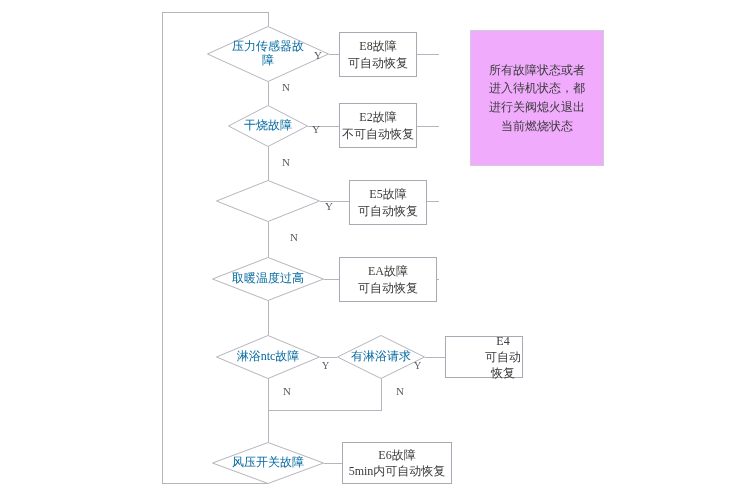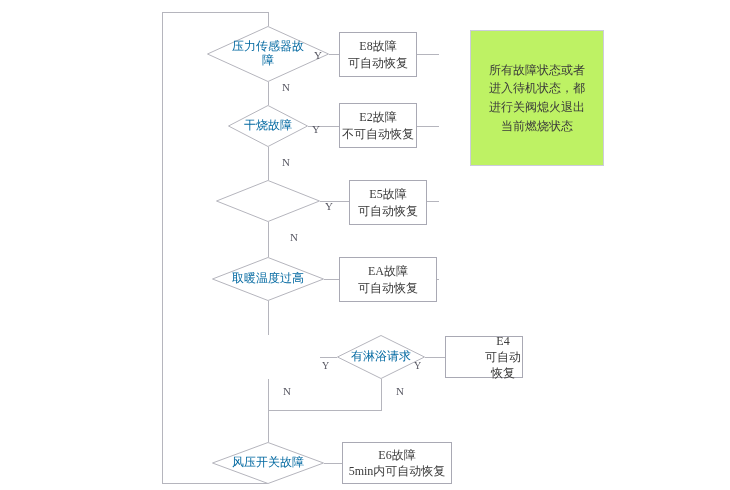--- a/index.html
+++ b/index.html
@@ -52,21 +52,21 @@
     color: #3a3a3a;
     line-height: 1.35;
     white-space: pre-line;
     box-sizing: border-box;
   }
 
   
   .notebox {
     position: absolute;
     border: 1px solid #ccccdc;
-    background: #bef264;
+    background: #f0abfc;
     display: flex;
     align-items: center;
     justify-content: center;
     text-align: center;
     color: #3a3a3a;
     line-height: 1.55;
     white-space: pre-line;
     box-sizing: border-box;
     padding: 6px 8px;
   }
@@ -156,20 +156,26 @@
     </svg>
     <span class="dlabel">取暖温度过高</span>
   </div>
   <div class="line-h" style="left:324px; top:279px; width:115px;"></div>
   <div class="line-v" style="left:268px; top:301px; height:34px;"></div>
 
   <div class="rbox" style="left:339px; top:257px; width:98px; height:45px; font-size:12px;">
     <span><span>EA故障</span><br><span>可自动恢复</span></span>
   </div>
 
+  <div class="diamond" style="left:216px; top:335px; width:104px; height:44px; font-size:12px;">
+    <svg class="dshape" viewBox="0 0 104 44" preserveAspectRatio="none">
+      <polygon points="52,0.5 103.5,22 52,43.5 0.5,22" fill="#ffffff" stroke="#b5b5bd" stroke-width="1"></polygon>
+    </svg>
+    <span class="dlabel">淋浴ntc故障</span>
+  </div>
 
   <div class="line-h" style="left:320px; top:357px; width:17px;"></div>
   <div class="blabel" style="left:322px; top:361px; font-size:10px;">Y</div>
 
   <div class="line-v" style="left:268px; top:379px; height:31px;"></div>
   <div class="blabel" style="left:283px; top:386px; font-size:11px;">N</div>
 
   <div class="diamond" style="left:337px; top:335px; width:88px; height:44px; font-size:12px;">
     <svg class="dshape" viewBox="0 0 88 44" preserveAspectRatio="none">
       <polygon points="44,0.5 87.5,22 44,43.5 0.5,22" fill="#ffffff" stroke="#b5b5bd" stroke-width="1"></polygon>

